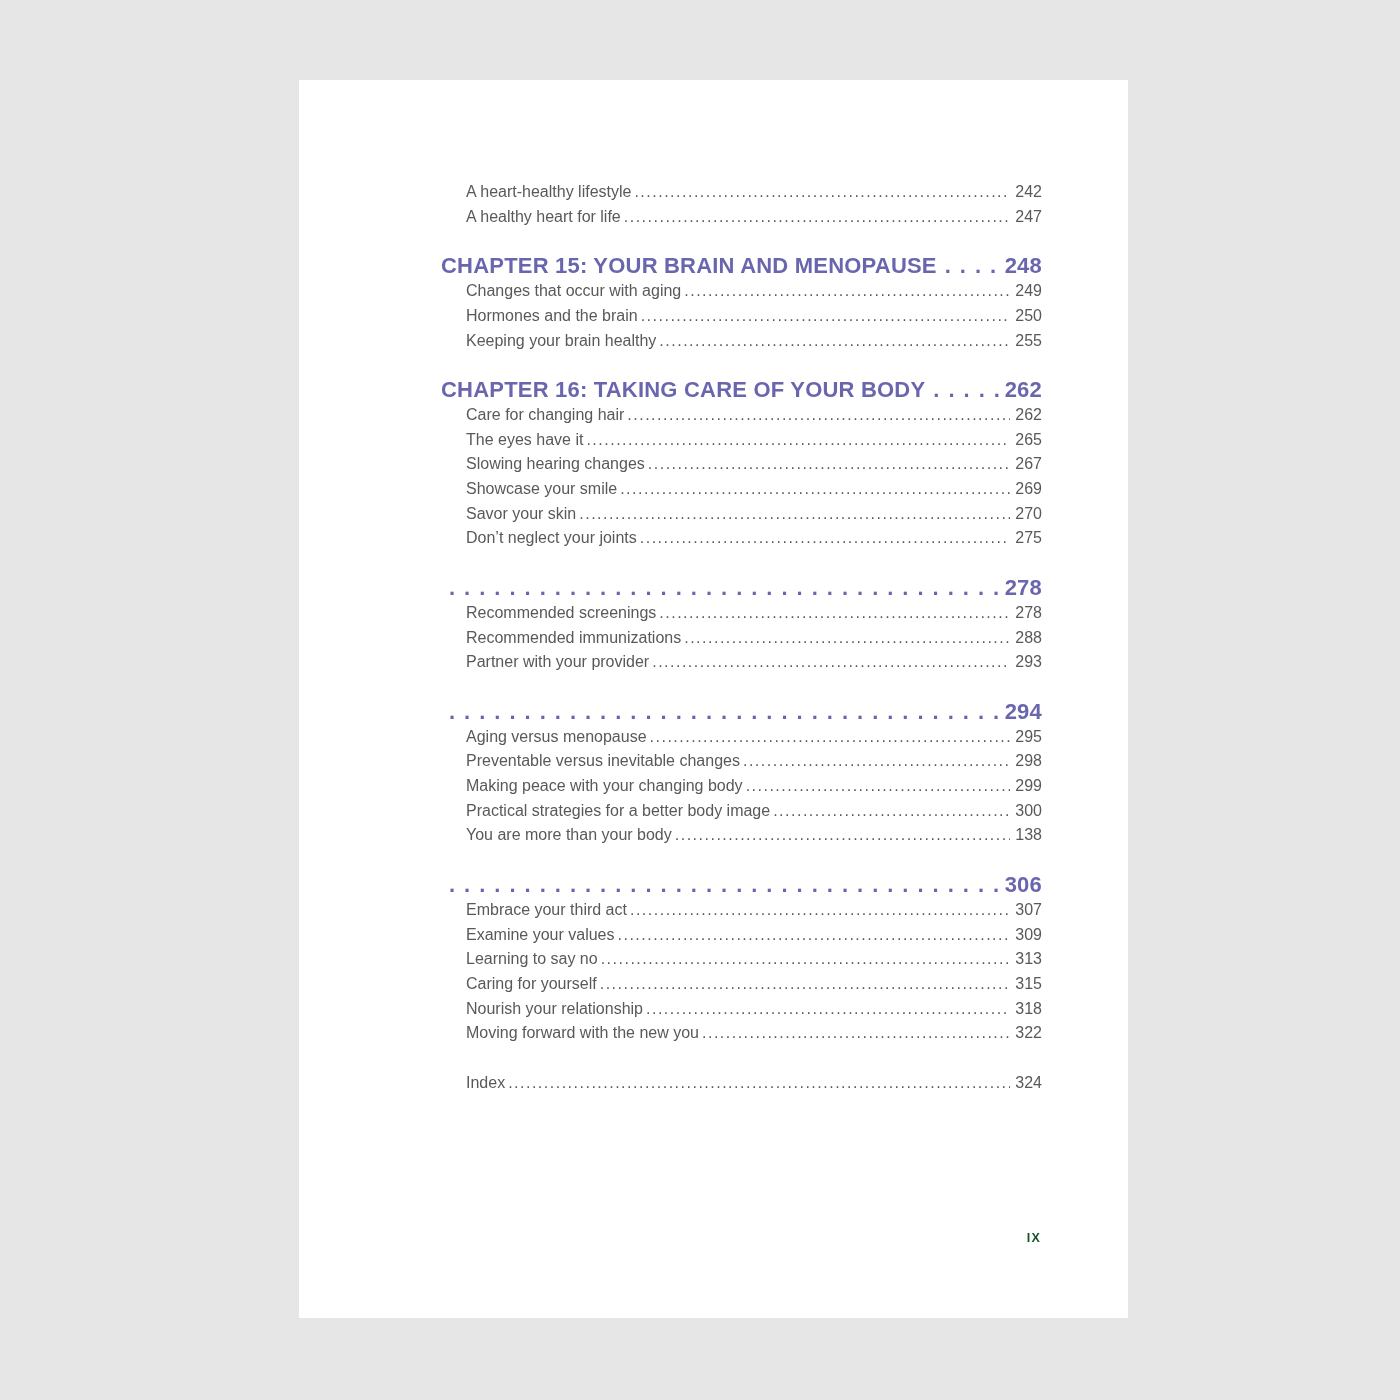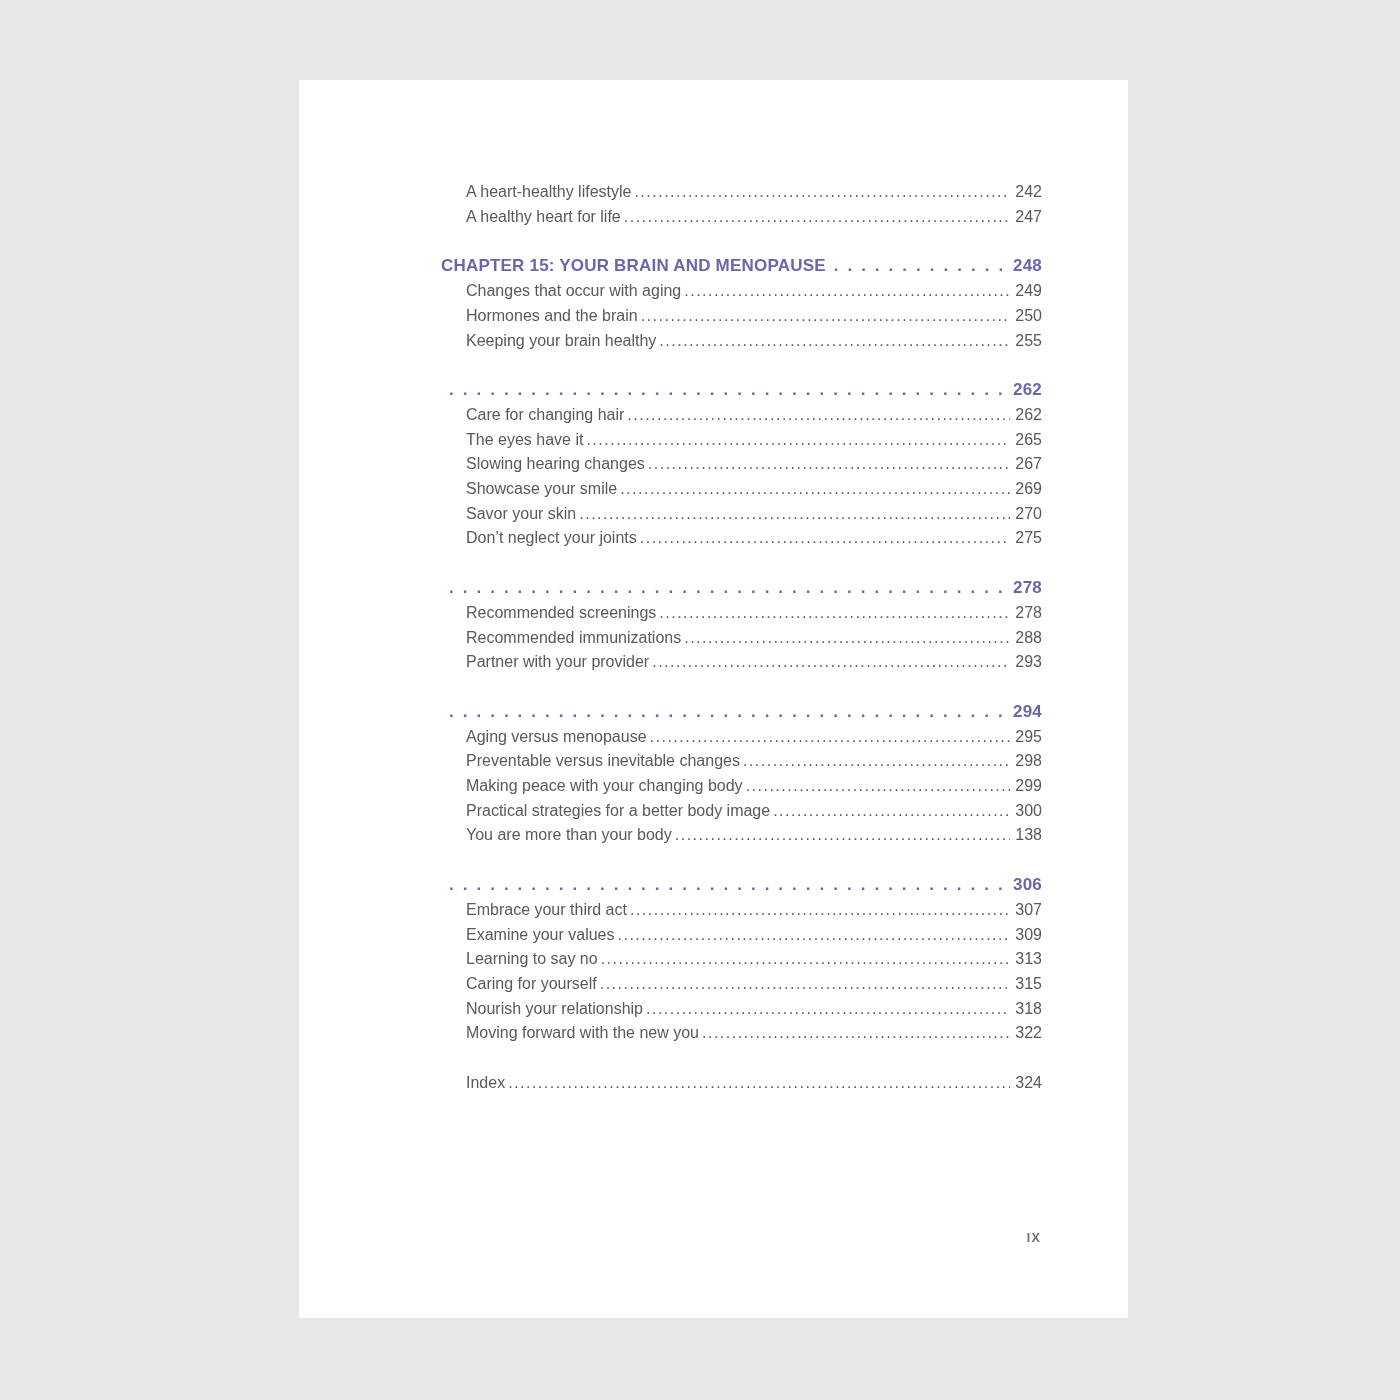--- a/index.html
+++ b/index.html
@@ -40,21 +40,21 @@
   .row-entry {
     padding-left: 25px;
     font-size: 16px;
     color: #58595b;
   }
   .row-entry .dots {
     letter-spacing: 1.5px;
     margin: 0 5px 0 3px;
   }
   .row-chapter {
-    font-size: 17px;
+    font-size: 22px;
     font-weight: bold;
     color: #6a66ae;
     letter-spacing: 0.2px;
   }
   .row-chapter .dots {
     letter-spacing: 9px;
     margin: 0 6px 0 8px;
   }
   .dots {
     flex: 1;
@@ -107,20 +107,21 @@
             <span class="pg">250</span>
           </div>
           <div class="row row-entry">
             <span class="lbl">Keeping your brain healthy</span>
             <span class="dots">........................................................................................................................................................................................................</span>
             <span class="pg">255</span>
           </div>
         </div>
         <div class="block">
           <div class="row row-chapter">
+            <span class="lbl">CHAPTER 16: TAKING CARE OF YOUR BODY</span>
             <span class="dots">................................................................................</span>
             <span class="pg">262</span>
           </div>
           <div class="row row-entry">
             <span class="lbl">Care for changing hair</span>
             <span class="dots">........................................................................................................................................................................................................</span>
             <span class="pg">262</span>
           </div>
           <div class="row row-entry">
             <span class="lbl">The eyes have it</span>
@@ -237,15 +238,15 @@
           </div>
         </div>
         <div class="block">
           <div class="row row-entry">
             <span class="lbl">Index</span>
             <span class="dots">........................................................................................................................................................................................................</span>
             <span class="pg">324</span>
           </div>
         </div>
       </div>
-    <div class="folio" style="color: #737373; padding-left: 23px;">IX</div>
+    <div class="folio" style="color: #14532d; padding-left: 23px;">IX</div>
   </div>
 </div>
 
 </body></html>

